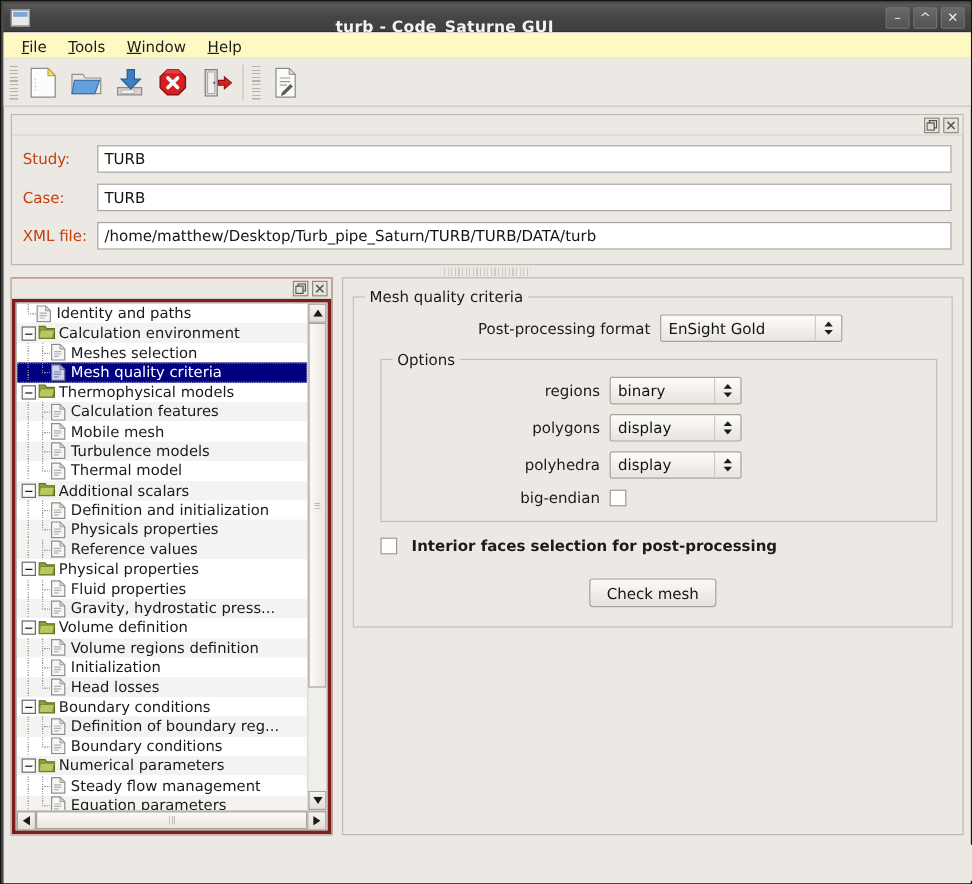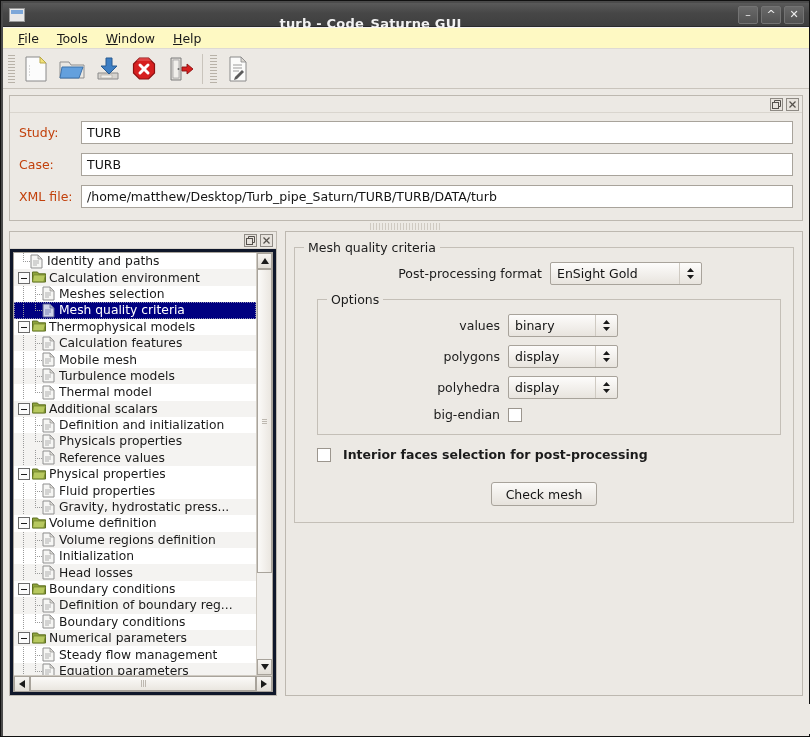--- a/index.html
+++ b/index.html
@@ -149,21 +149,21 @@
   
   #lower {
     display: flex;
     margin: 0 6px;
     height: 465px;
   }
 
   
   #dock-tree {
     width: 268px;
-    background:#0f172a;
+    background:#7f1d1d;
     border:1px solid #bdb8b0;
     display:flex; flex-direction:column;
   }
   #tree-wrap {
     flex: 1; margin: 3px; display:flex; flex-direction:column;
     border:1px solid #a8a39b; background:#fff;
     overflow:hidden;
   }
   #tree-inner { flex:1; display:flex; overflow:hidden; }
   #tree-view {
@@ -829,21 +829,21 @@
                     <path d="M4.5 12 L1 8 L8 8 Z" fill="#1a1a1a"></path>
                   </svg>
               </div>
             </div>
           </div>
 
           <div class="groupbox" style="margin:14px 2px 0 12px;padding:14px 10px 10px 10px;">
             <div class="gb-title">Options</div>
 
             <div class="ctl-row">
-              <div class="ctl-label" style="width:180px;">values</div>
+              <div class="ctl-label" style="width:180px;">regions</div>
               <div class="combo" style="width:110px;gap:15px;">
                 <div class="cval">binary</div>
                 <div class="carrows">
                   <svg width="9" height="13" viewBox="0 0 9 13">
                       <path d="M4.5 1 L8 5 L1 5 Z" fill="#1a1a1a"></path>
                       <path d="M4.5 12 L1 8 L8 8 Z" fill="#1a1a1a"></path>
                     </svg>
                 </div>
               </div>
             </div>

